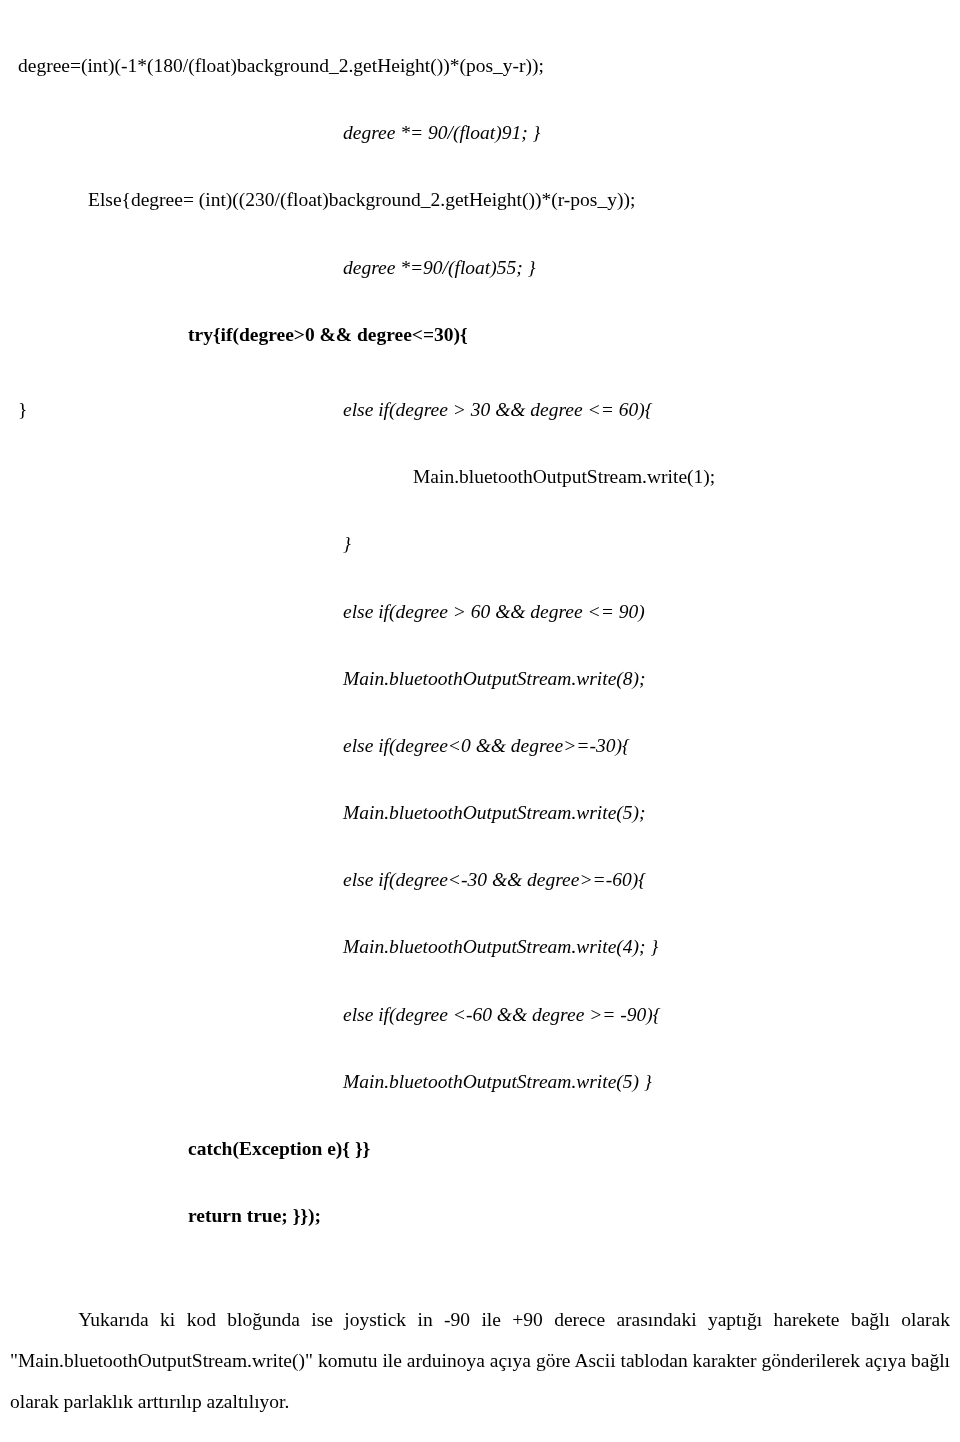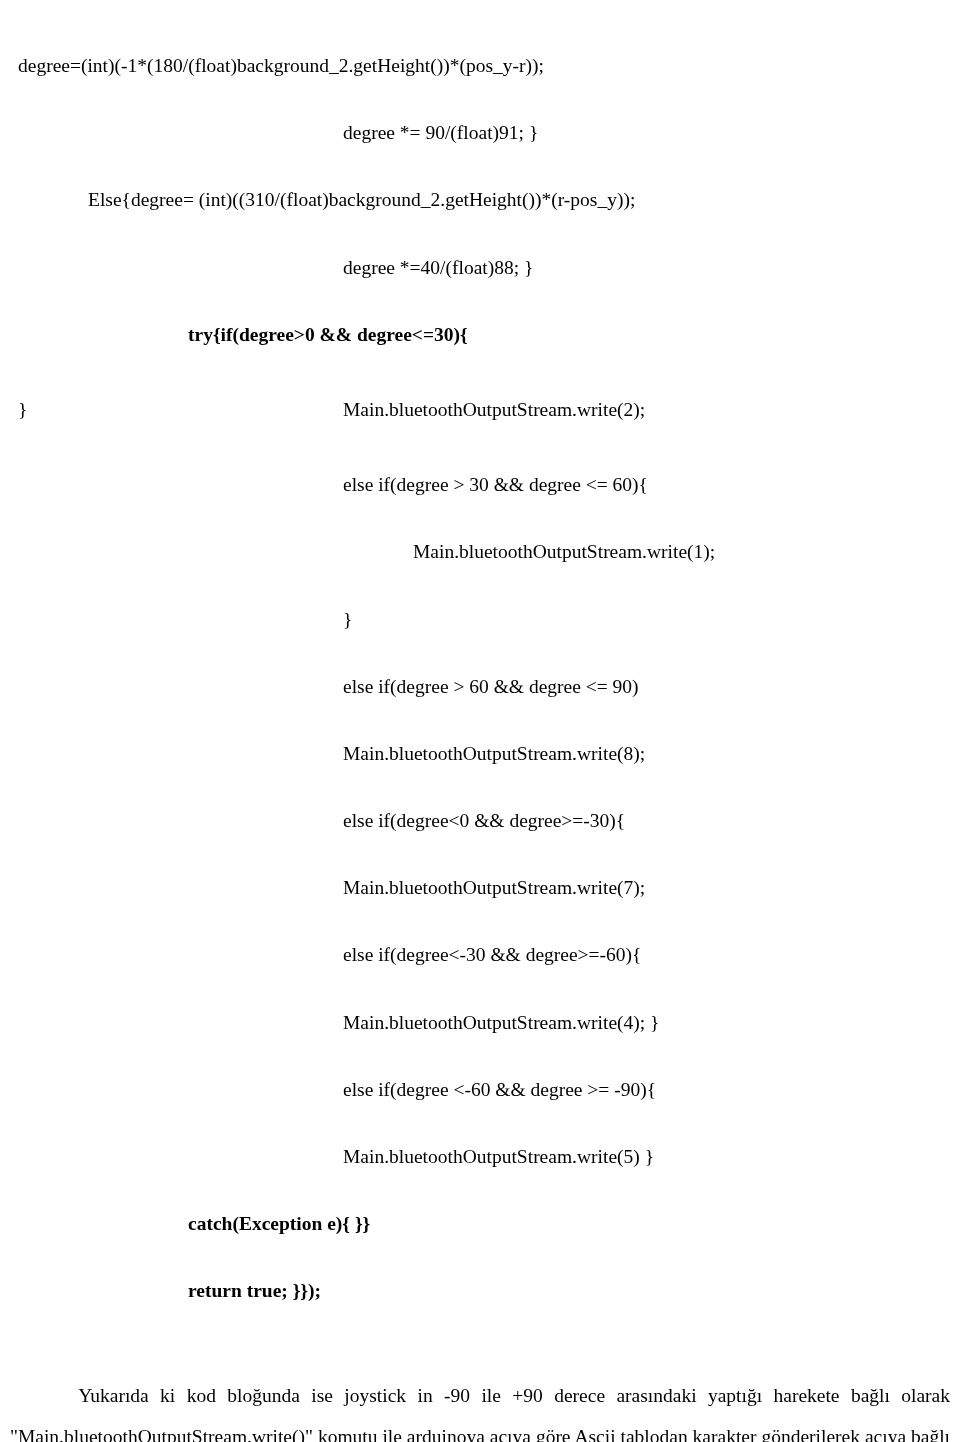--- a/index.html
+++ b/index.html
@@ -12,52 +12,51 @@
       color: #000;
       background: #fff;
     }
     .line {
       margin: 8px;
       padding: 14px 0;
     }
     .indent-0 { padding-left: 0; }
     .indent-1 { padding-left: 70px; }
     .indent-2 { padding-left: 170px; font-weight: bold; }
-    .indent-3 { padding-left: 325px; }
+    .indent-3 { padding-left: 325px; font-style: italic; }
     .indent-4 { padding-left: 395px; }
     .indent-closing { padding-left: 0px; }
     .paragraph {
       margin-top: 55px;
       text-align: justify;
       line-height: 2.1;
       font-family: Liberation Serif, serif;
     }
     .paragraph-line {
       display: inline;
     }
   </style>
 </head>
 <body>
 
 <div class="line indent-0">degree=(int)(-1*(180/(float)background_2.getHeight())*(pos_y-r));</div>
 <div class="line indent-3">degree *= 90/(float)91; }</div>
-<div class="line indent-1">Else{degree= (int)((310/(float)background_2.getHeight())*(r-pos_y));</div>
-<div class="line indent-3">degree *=40/(float)88; }</div>
+<div class="line indent-1">Else{degree= (int)((230/(float)background_2.getHeight())*(r-pos_y));</div>
+<div class="line indent-3">degree *=90/(float)55; }</div>
 <div class="line indent-2">try{if(degree&gt;0 &amp;&amp; degree&lt;=30){</div>
 <div style="display:flex;">
   <div class="line indent-closing" style="position:absolute;">}</div>
-  <div class="line indent-3">Main.bluetoothOutputStream.write(2);</div>
 </div>
 <div class="line indent-3">else if(degree &gt; 30 &amp;&amp; degree &lt;= 60){</div>
 <div class="line indent-4">Main.bluetoothOutputStream.write(1);</div>
 <div class="line indent-3">}</div>
 <div class="line indent-3">else if(degree &gt; 60 &amp;&amp; degree &lt;= 90)</div>
 <div class="line indent-3">Main.bluetoothOutputStream.write(8);</div>
 <div class="line indent-3">else if(degree&lt;0 &amp;&amp; degree&gt;=-30){</div>
-<div class="line indent-3">Main.bluetoothOutputStream.write(7);</div>
+<div class="line indent-3">Main.bluetoothOutputStream.write(5);</div>
 <div class="line indent-3">else if(degree&lt;-30 &amp;&amp; degree&gt;=-60){</div>
 <div class="line indent-3">Main.bluetoothOutputStream.write(4); }</div>
 <div class="line indent-3">else if(degree &lt;-60 &amp;&amp; degree &gt;= -90){</div>
 <div class="line indent-3">Main.bluetoothOutputStream.write(5) }</div>
 <div class="line indent-2">catch(Exception e){ }}</div>
 <div class="line indent-2">return true; }});</div>
 
 <div class="paragraph">
   &nbsp;&nbsp;&nbsp;&nbsp;&nbsp;&nbsp;<span class="paragraph-line">Yukarıda ki kod bloğunda ise joystick in -90 ile +90 derece arasındaki yaptığı harekete bağlı olarak "Main.bluetoothOutputStream.write()" komutu ile arduinoya açıya göre Ascii tablodan karakter gönderilerek açıya bağlı olarak parlaklık arttırılıp azaltılıyor.</span>
 </div>

